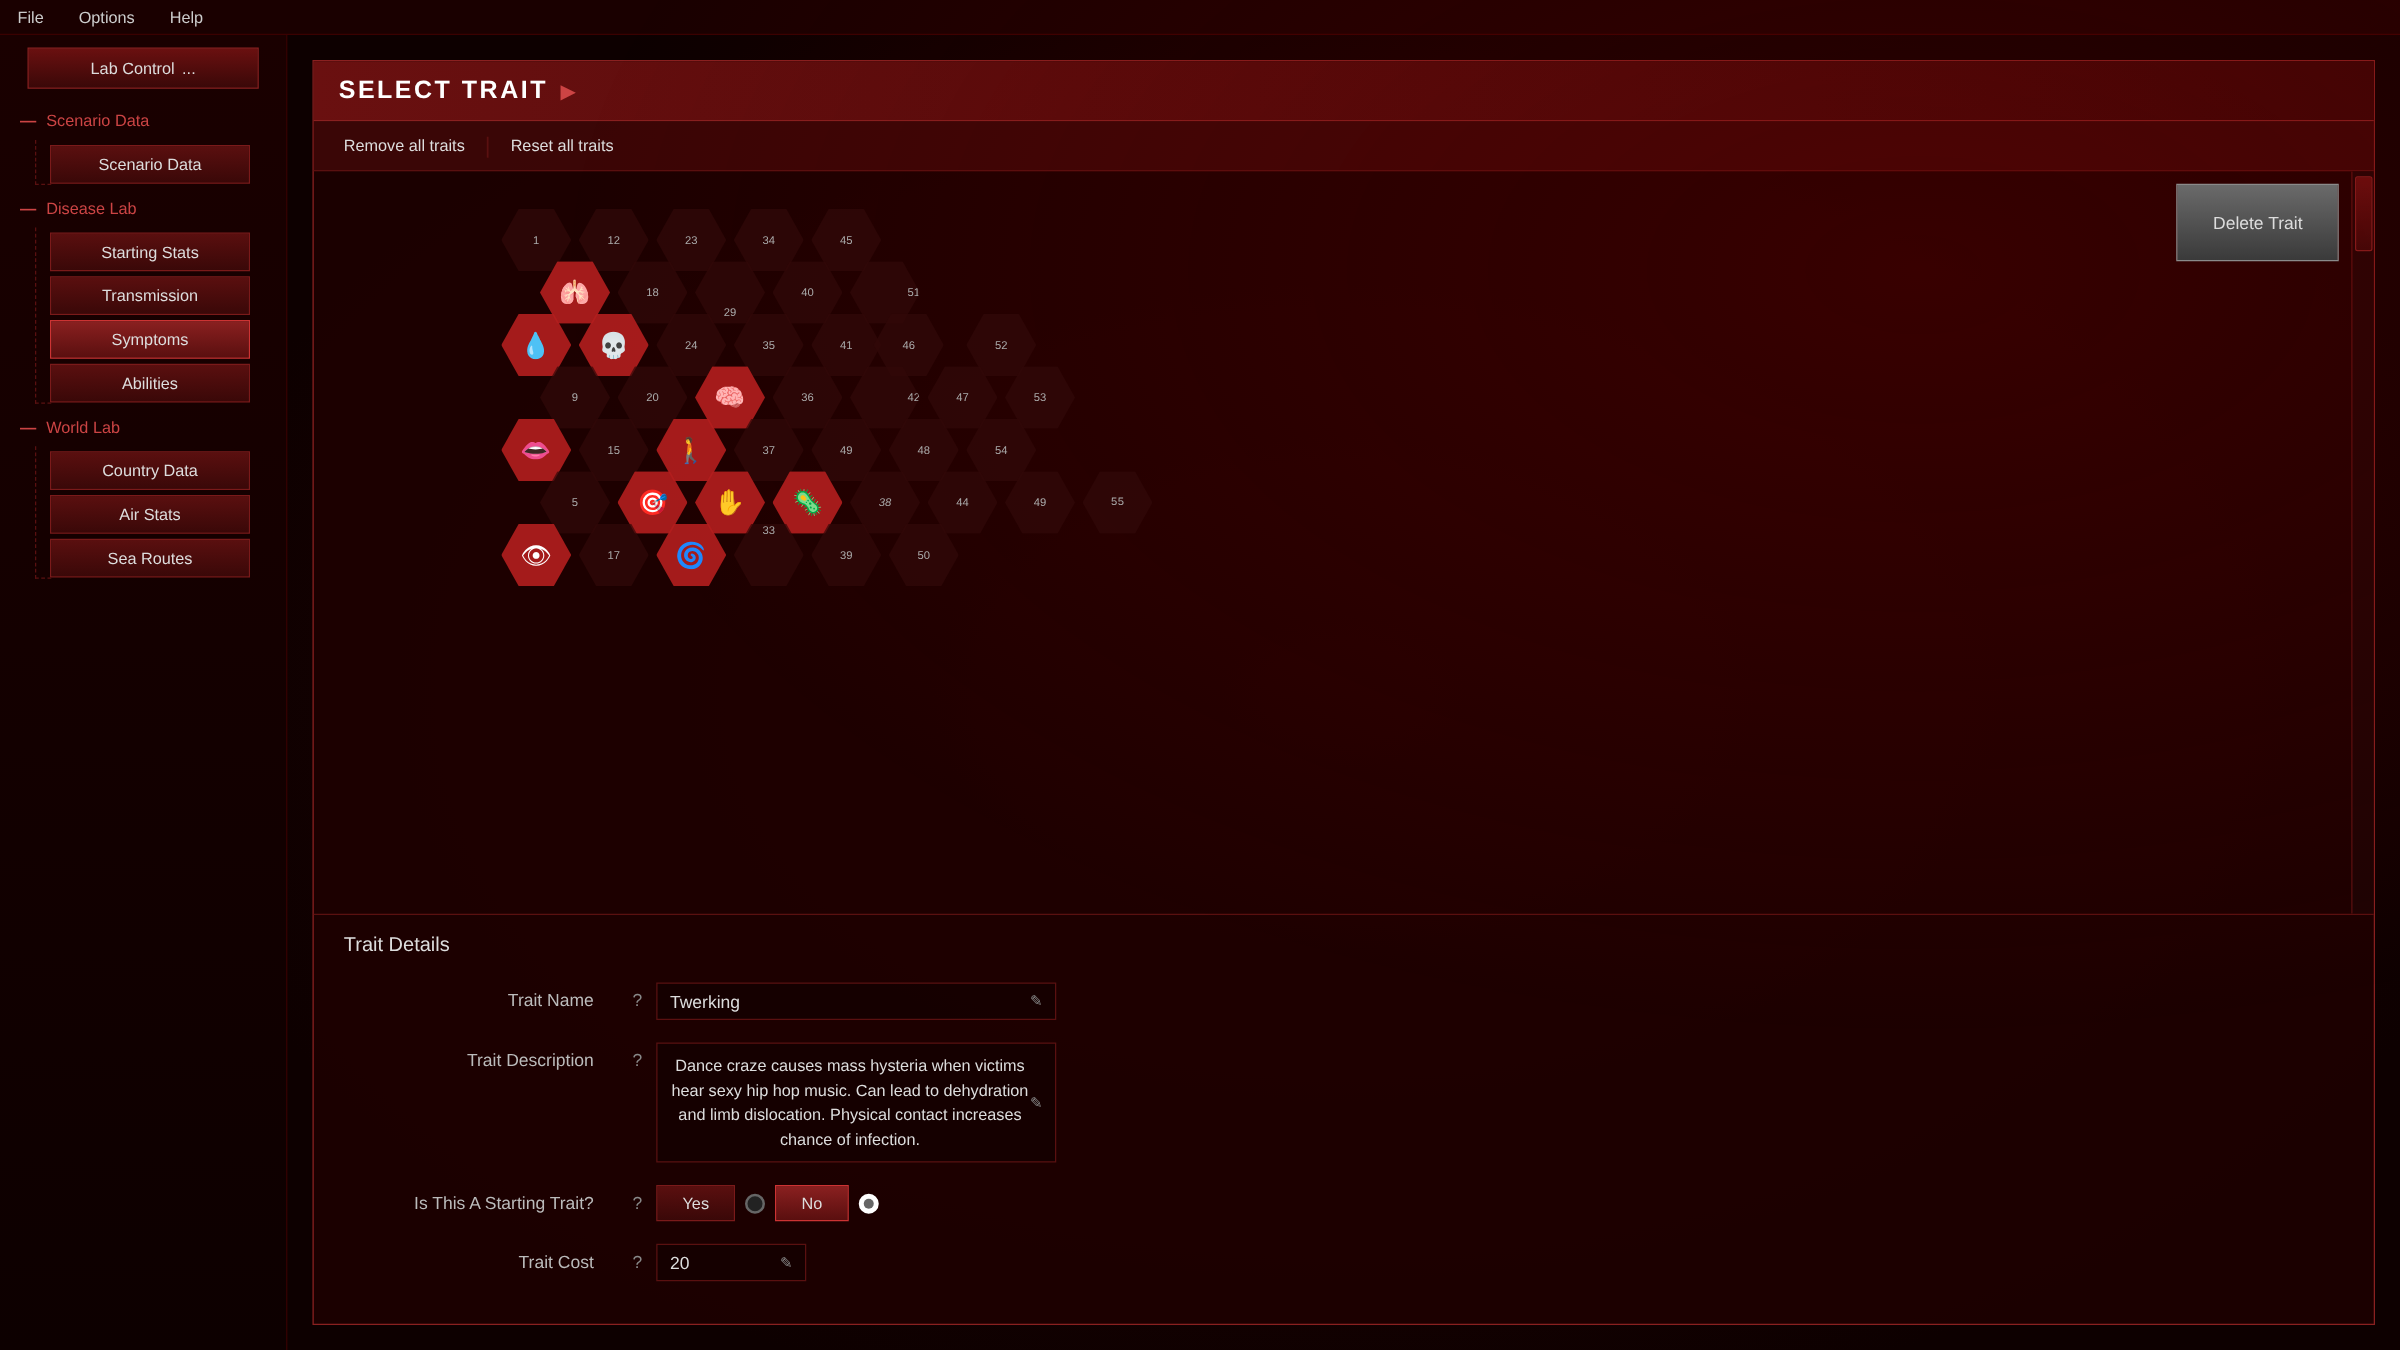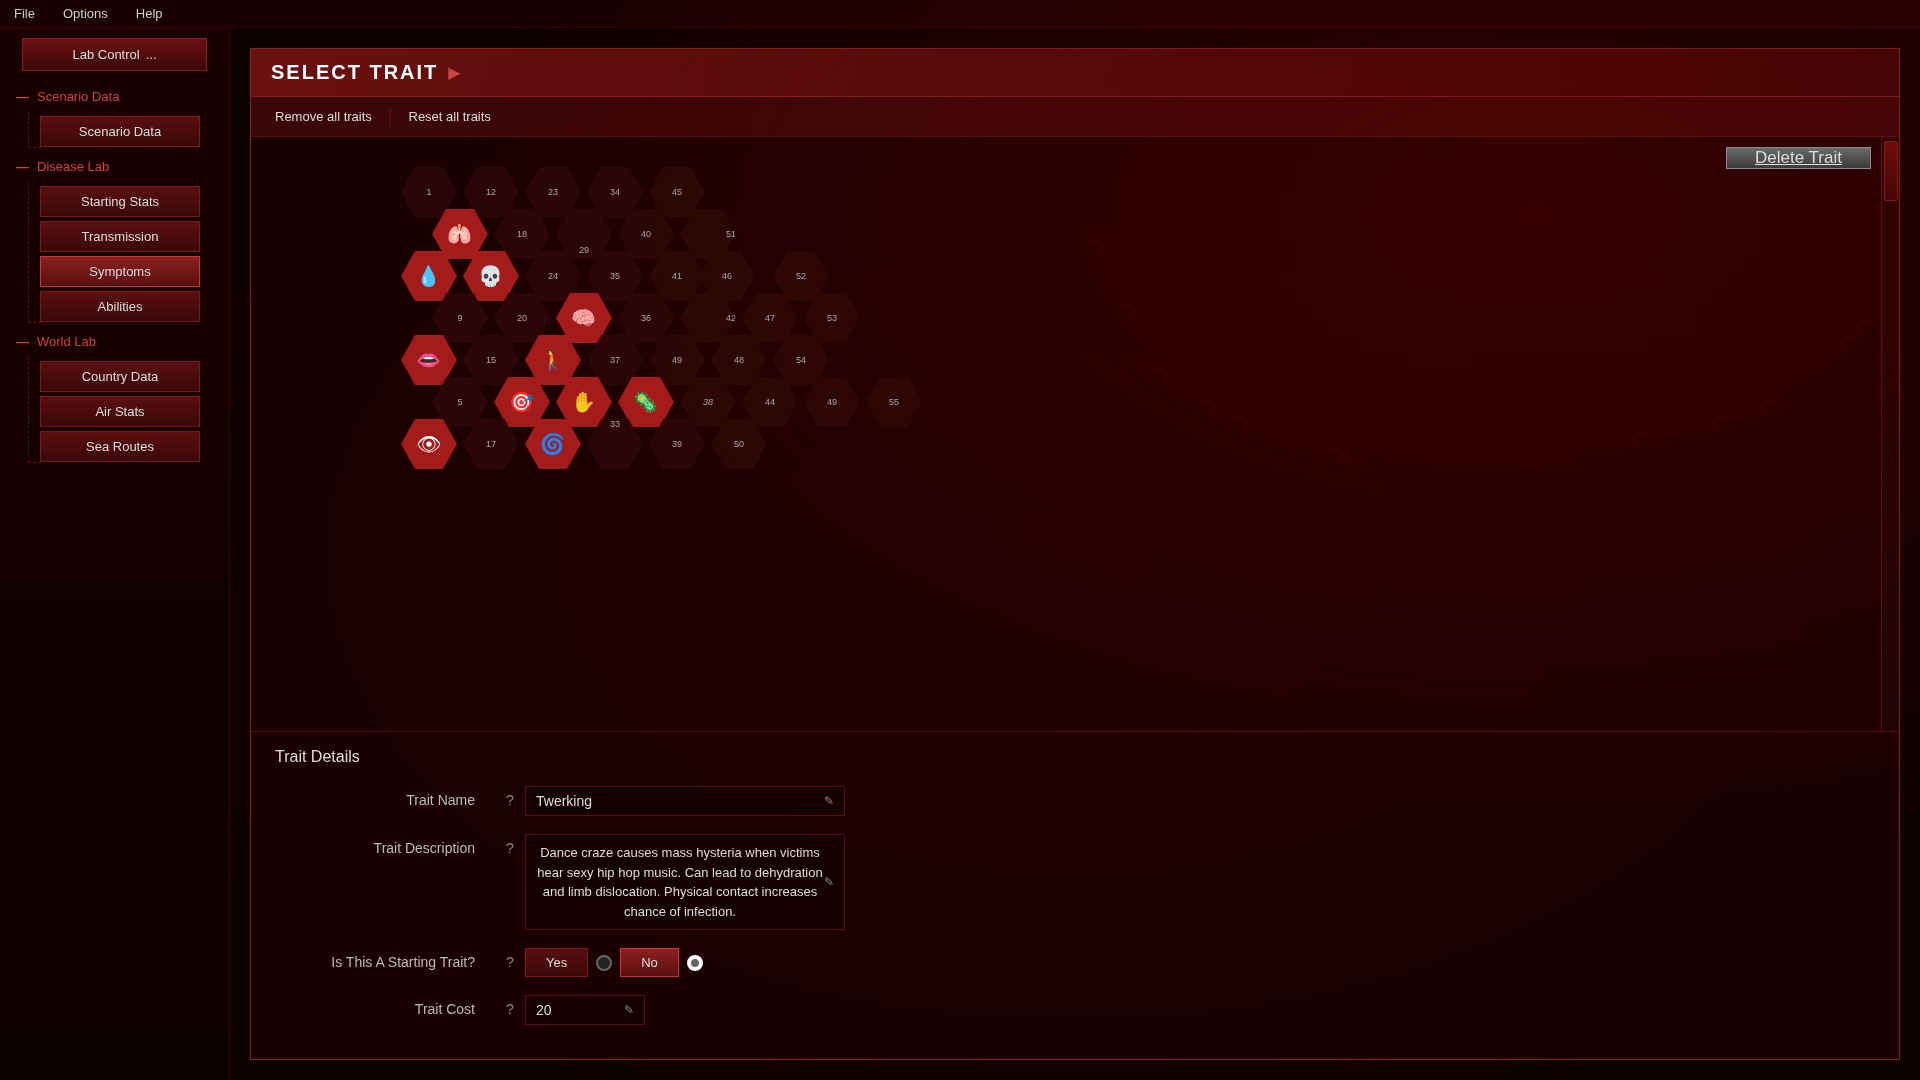--- a/index.html
+++ b/index.html
@@ -183,25 +183,24 @@
     }
 
     
     #delete-trait-btn {
       position: absolute;
       top: 10px;
       right: 10px;
       background: linear-gradient(to bottom, #6a6a6a, #3a3a3a);
       border: 1px solid #8a8a8a;
       color: #ddd;
-      font-size: 17px;
-      padding: 0 28px;
+      font-size: 14px;
+      padding: 22px 28px;
       cursor: pointer;
       z-index: 10;
-      text-decoration: underline;
     }
 
     
     .hex-grid {
       position: relative;
       width: 380px;
       height: 240px;
       margin: 10px auto 0 60px;
     }
 
@@ -510,21 +509,21 @@
               <div style="position: absolute; left: 297px; top: 220px; width: 56px; height: 50px; clip-path: polygon(25% 0%, 75% 0%, 100% 50%, 75% 100%, 25% 100%, 0% 50%); background: rgba(180, 30, 30, 0.9); display: flex; align-items: center; justify-content: center; cursor: pointer; font-size: 20px; color: rgb(255, 255, 255); flex-direction: column;">🦠</div>
               <div style="position: absolute; left: 359px; top: 220px; width: 56px; height: 50px; clip-path: polygon(25% 0%, 75% 0%, 100% 50%, 75% 100%, 25% 100%, 0% 50%); background: rgba(50, 8, 8, 0.7); display: flex; align-items: center; justify-content: center; cursor: pointer; font-size: 10px; color: rgb(136, 136, 136); flex-direction: column;">
                 <span style="font-size: 9px; color: rgb(170, 170, 170); font-style: italic;">38</span>
               </div>
               <div style="position: absolute; left: 421px; top: 220px; width: 56px; height: 50px; clip-path: polygon(25% 0%, 75% 0%, 100% 50%, 75% 100%, 25% 100%, 0% 50%); background: rgba(50, 8, 8, 0.7); display: flex; align-items: center; justify-content: center; cursor: pointer; font-size: 10px; color: rgb(136, 136, 136); flex-direction: column;">
                 <span style="font-size: 9px; color: rgb(170, 170, 170);">44</span>
               </div>
               <div style="position: absolute; left: 483px; top: 220px; width: 56px; height: 50px; clip-path: polygon(25% 0%, 75% 0%, 100% 50%, 75% 100%, 25% 100%, 0% 50%); background: rgba(50, 8, 8, 0.7); display: flex; align-items: center; justify-content: center; cursor: pointer; font-size: 10px; color: rgb(136, 136, 136); flex-direction: column;">
                 <span style="font-size: 9px; color: rgb(170, 170, 170);">49</span>
               </div>
-              <div style="position: absolute; left: 545px; top: 220px; width: 56px; height: 50px; clip-path: polygon(25% 0%, 75% 0%, 100% 50%, 75% 100%, 25% 100%, 0% 50%); background: rgba(50, 8, 8, 0.7); display: flex; align-items: center; justify-content: center; cursor: pointer; font-size: 10px; color: rgb(136, 136, 136); flex-direction: column;">
+              <div style="position: absolute; left: 545px; top: 220px; width: 56px; height: 50px; clip-path: polygon(25% 0%, 75% 0%, 100% 50%, 75% 100%, 25% 100%, 0% 50%); background: rgba(50, 8, 8, 0.7); display: flex; align-items: center; justify-content: center; cursor: pointer; font-size: 10px; color: rgb(136, 136, 136); flex-direction: column; font-family: Liberation Mono, monospace;">
                 <span style="font-size: 9px; color: rgb(170, 170, 170);">55</span>
               </div>
               <div style="position: absolute; left: 80px; top: 262px; width: 56px; height: 50px; clip-path: polygon(25% 0%, 75% 0%, 100% 50%, 75% 100%, 25% 100%, 0% 50%); background: rgba(180, 30, 30, 0.9); display: flex; align-items: center; justify-content: center; cursor: pointer; font-size: 20px; color: rgb(255, 255, 255); flex-direction: column;">👁</div>
               <div style="position: absolute; left: 142px; top: 262px; width: 56px; height: 50px; clip-path: polygon(25% 0%, 75% 0%, 100% 50%, 75% 100%, 25% 100%, 0% 50%); background: rgba(50, 8, 8, 0.7); display: flex; align-items: center; justify-content: center; cursor: pointer; font-size: 10px; color: rgb(136, 136, 136); flex-direction: column;">
                 <span style="font-size: 9px; color: rgb(170, 170, 170);">17</span>
               </div>
               <div style="position: absolute; left: 204px; top: 262px; width: 56px; height: 50px; clip-path: polygon(25% 0%, 75% 0%, 100% 50%, 75% 100%, 25% 100%, 0% 50%); background: rgba(180, 30, 30, 0.9); display: flex; align-items: center; justify-content: center; cursor: pointer; font-size: 20px; color: rgb(255, 255, 255); flex-direction: column;">🌀</div>
               <div style="position: absolute; left: 266px; top: 262px; width: 56px; height: 50px; clip-path: polygon(25% 0%, 75% 0%, 100% 50%, 75% 100%, 25% 100%, 0% 50%); background: rgba(50, 8, 8, 0.7); display: flex; align-items: center; justify-content: flex-start; cursor: pointer; font-size: 10px; color: rgb(136, 136, 136); flex-direction: column;">
                 <span style="font-size: 9px; color: rgb(170, 170, 170);">33</span>
               </div>

